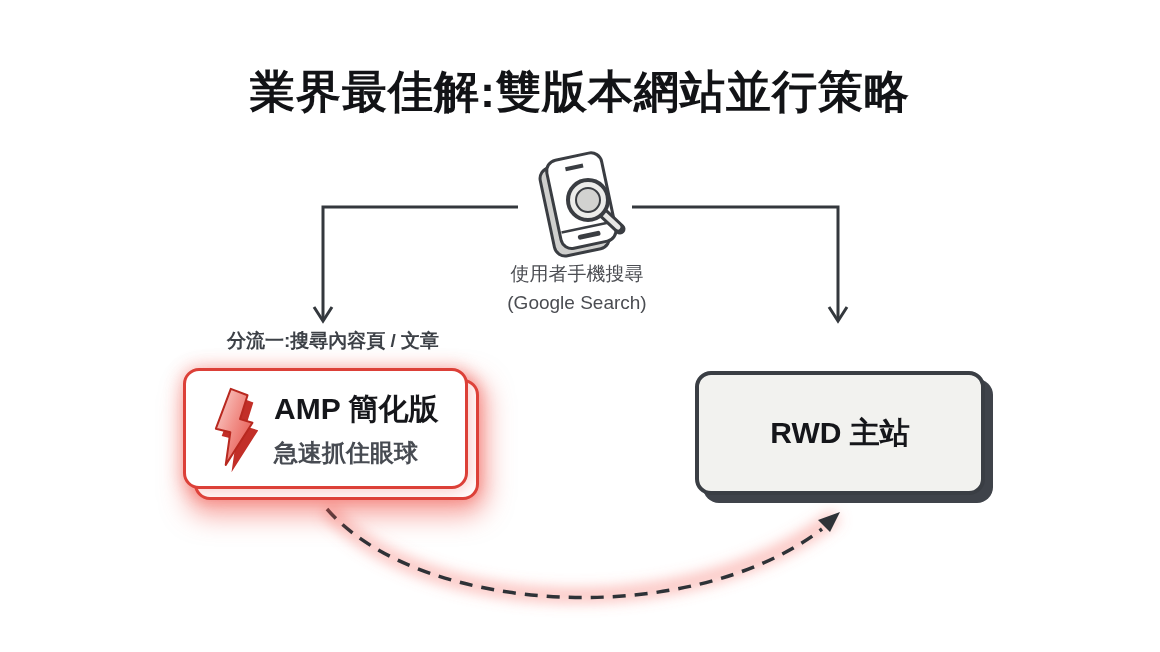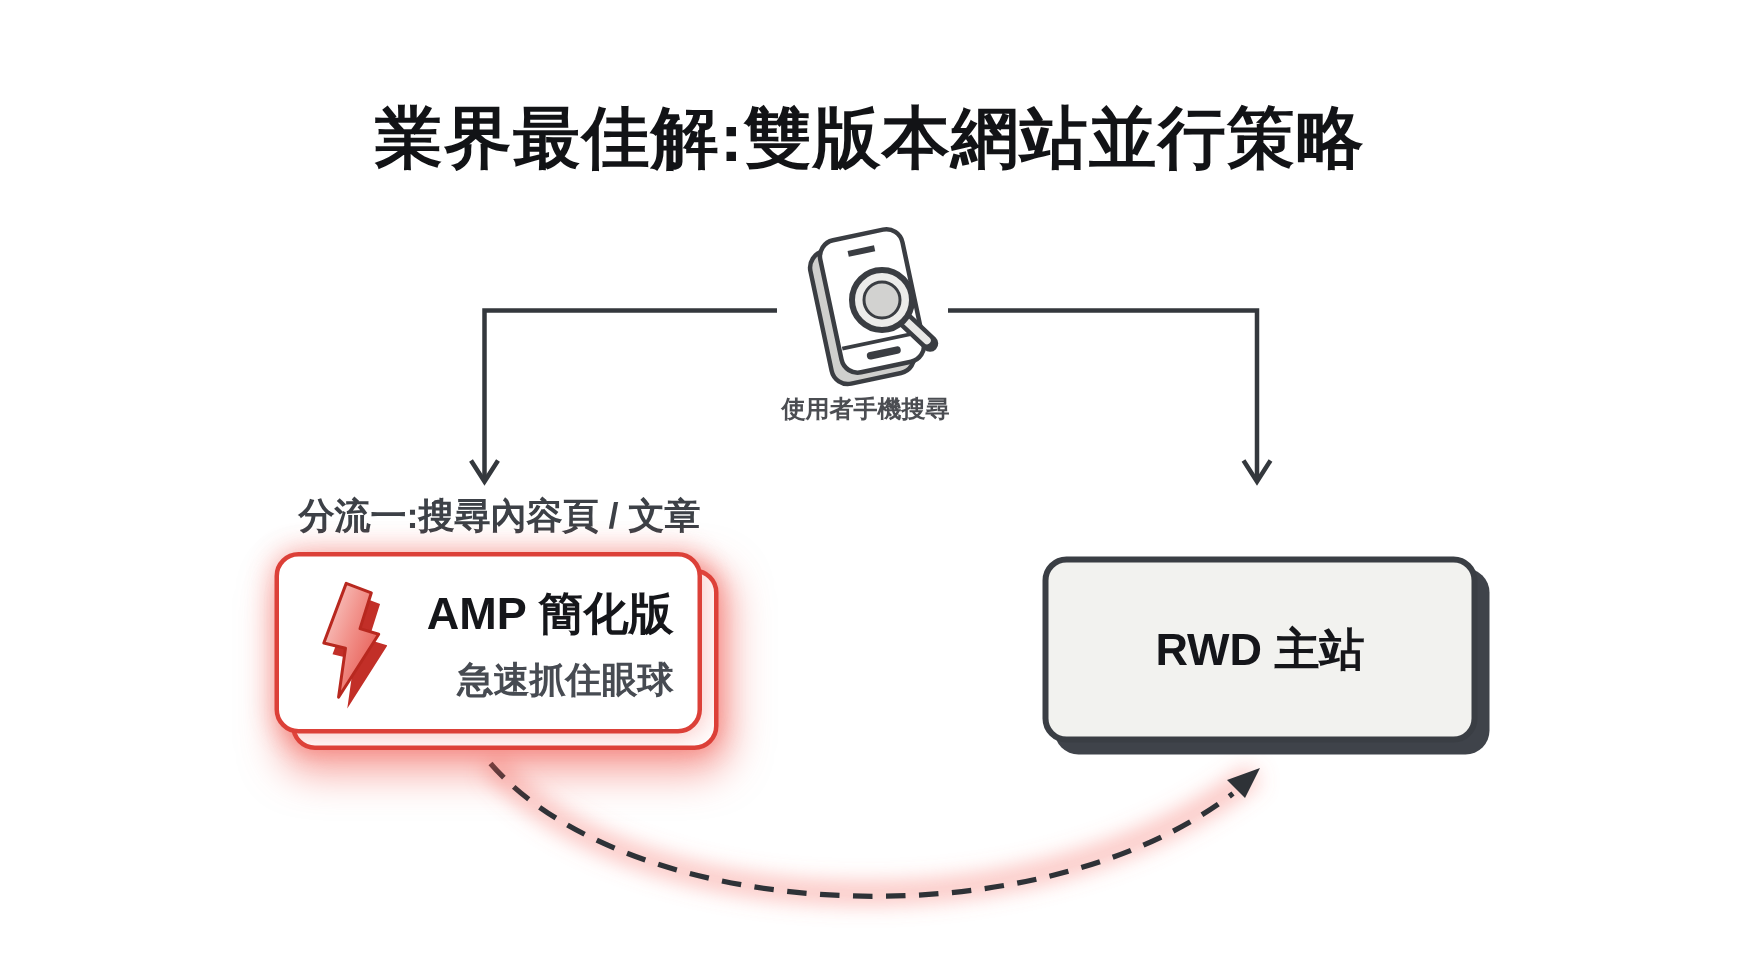--- a/index.html
+++ b/index.html
@@ -14,45 +14,45 @@
   .title{
     position:absolute;left:0;top:46px;width:1160px;
     text-align:center;
     font-size:45px;font-weight:900;color:#121316;
     letter-spacing:1px;
   }
   svg.connectors{position:absolute;left:0;top:0;}
   .phone-wrap{position:absolute;left:528px;top:134px;width:104px;height:108px;}
   .caption{
     position:absolute;left:427px;top:243px;width:300px;
-    text-align:center;font-size:16px;font-weight:700;color:#4b4d52;
+    text-align:center;font-size:19px;font-weight:400;color:#4b4d52;
     line-height:29px;
   }
   .branch-label{
     position:absolute;top:312px;width:300px;text-align:center;
-    font-size:24px;font-weight:800;color:#3d4147;
+    font-size:19px;font-weight:800;color:#3d4147;
   }
   .branch-label.left{left:183px;}
   .branch-label.right{left:693px;}
 
   .amp-wrap{position:absolute;left:183px;top:352px;width:285px;height:121px;}
   .amp-behind{
     position:absolute;left:11px;top:11px;width:285px;height:121px;
     box-sizing:border-box;background:#ffffff;
     border:3px solid #dc4038;border-radius:16px;
     box-shadow:0 8px 26px 8px rgba(242,86,76,.5), 0 0 14px 2px rgba(242,86,76,.35);
   }
   .amp-main{
     position:absolute;left:0;top:0;width:285px;height:121px;
     box-sizing:border-box;background:#ffffff;
     border:3px solid #dc4038;border-radius:16px;
     box-shadow:0 0 16px 3px rgba(242,86,76,.30);
     display:flex;align-items:center;padding:0 16px 0 20px;gap:16px;
   }
-  .amp-text{flex:1;display:flex;flex-direction:column;align-items:flex-end;gap:7px;}
+  .amp-text{flex:1;display:flex;flex-direction:column;align-items:flex-start;gap:7px;}
 
   .card-title{font-size:30px;font-weight:800;color:#15161a;white-space:nowrap;}
   .card-sub{font-size:24px;font-weight:700;color:#474b52;white-space:nowrap;}
 
   .rwd-card{
     position:absolute;left:695px;top:355px;width:290px;height:124px;
     box-sizing:border-box;background:#f2f2ef;
     border:4px solid #3a3e44;border-radius:16px;
     box-shadow:8px 8px 0 0 #3f434a;
     display:flex;flex-direction:column;justify-content:center;align-items:center;gap:9px;
@@ -100,20 +100,21 @@
         <line x1="74" y1="62" x2="92" y2="79" stroke="#3a3d42" stroke-width="11" stroke-linecap="round"></line>
         <line x1="75" y1="63" x2="90" y2="77" stroke="#e8e8e6" stroke-width="5" stroke-linecap="round"></line>
         <circle cx="60" cy="50" r="20" fill="#ececea" stroke="#3a3d42" stroke-width="4"></circle>
         <circle cx="60" cy="50" r="12" fill="#d2d2d0" stroke="#3a3d42" stroke-width="2"></circle>
       </g>
     </svg>
   </div>
 
   <div class="caption">
     <div>使用者手機搜尋</div>
+    <div>(Google Search)</div>
   </div>
 
   <div class="branch-label left">分流一:搜尋內容頁 / 文章</div>
 
   <div class="amp-wrap">
     <div class="amp-behind"></div>
     <div class="amp-main">
       <svg width="52" height="90" viewBox="0 0 52 90">
         <defs>
           <linearGradient id="boltGrad" x1="0" y1="0" x2="1" y2="1">

